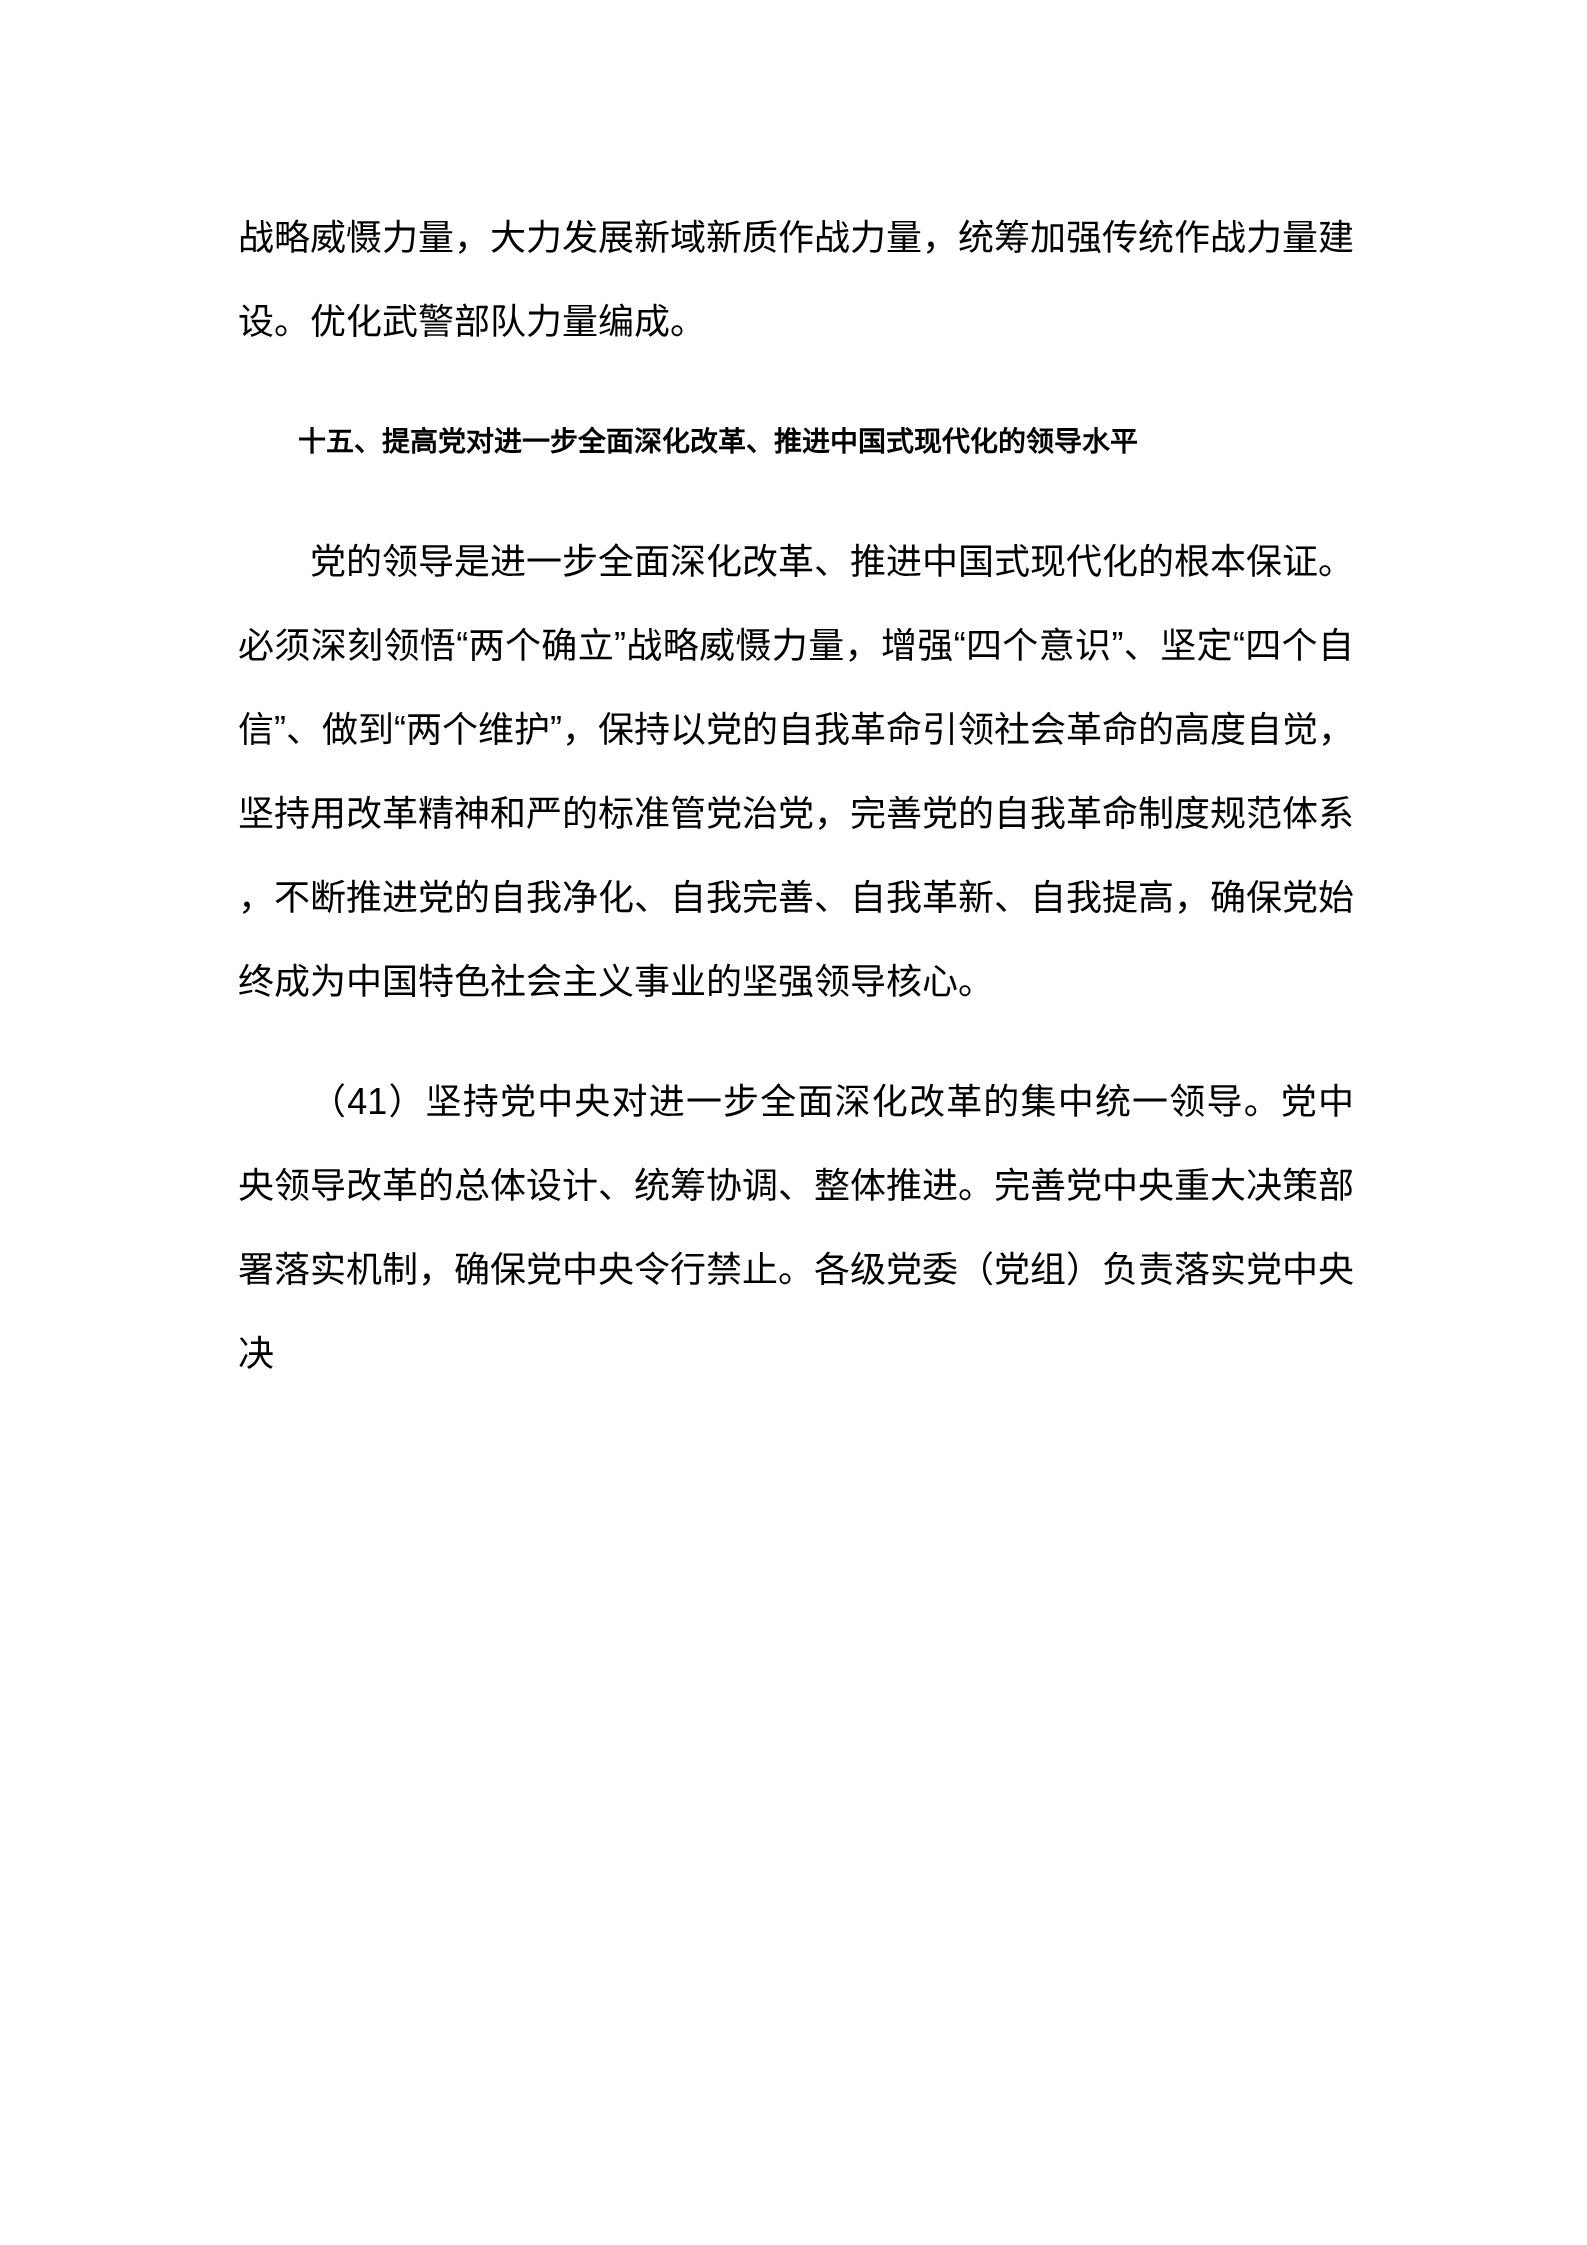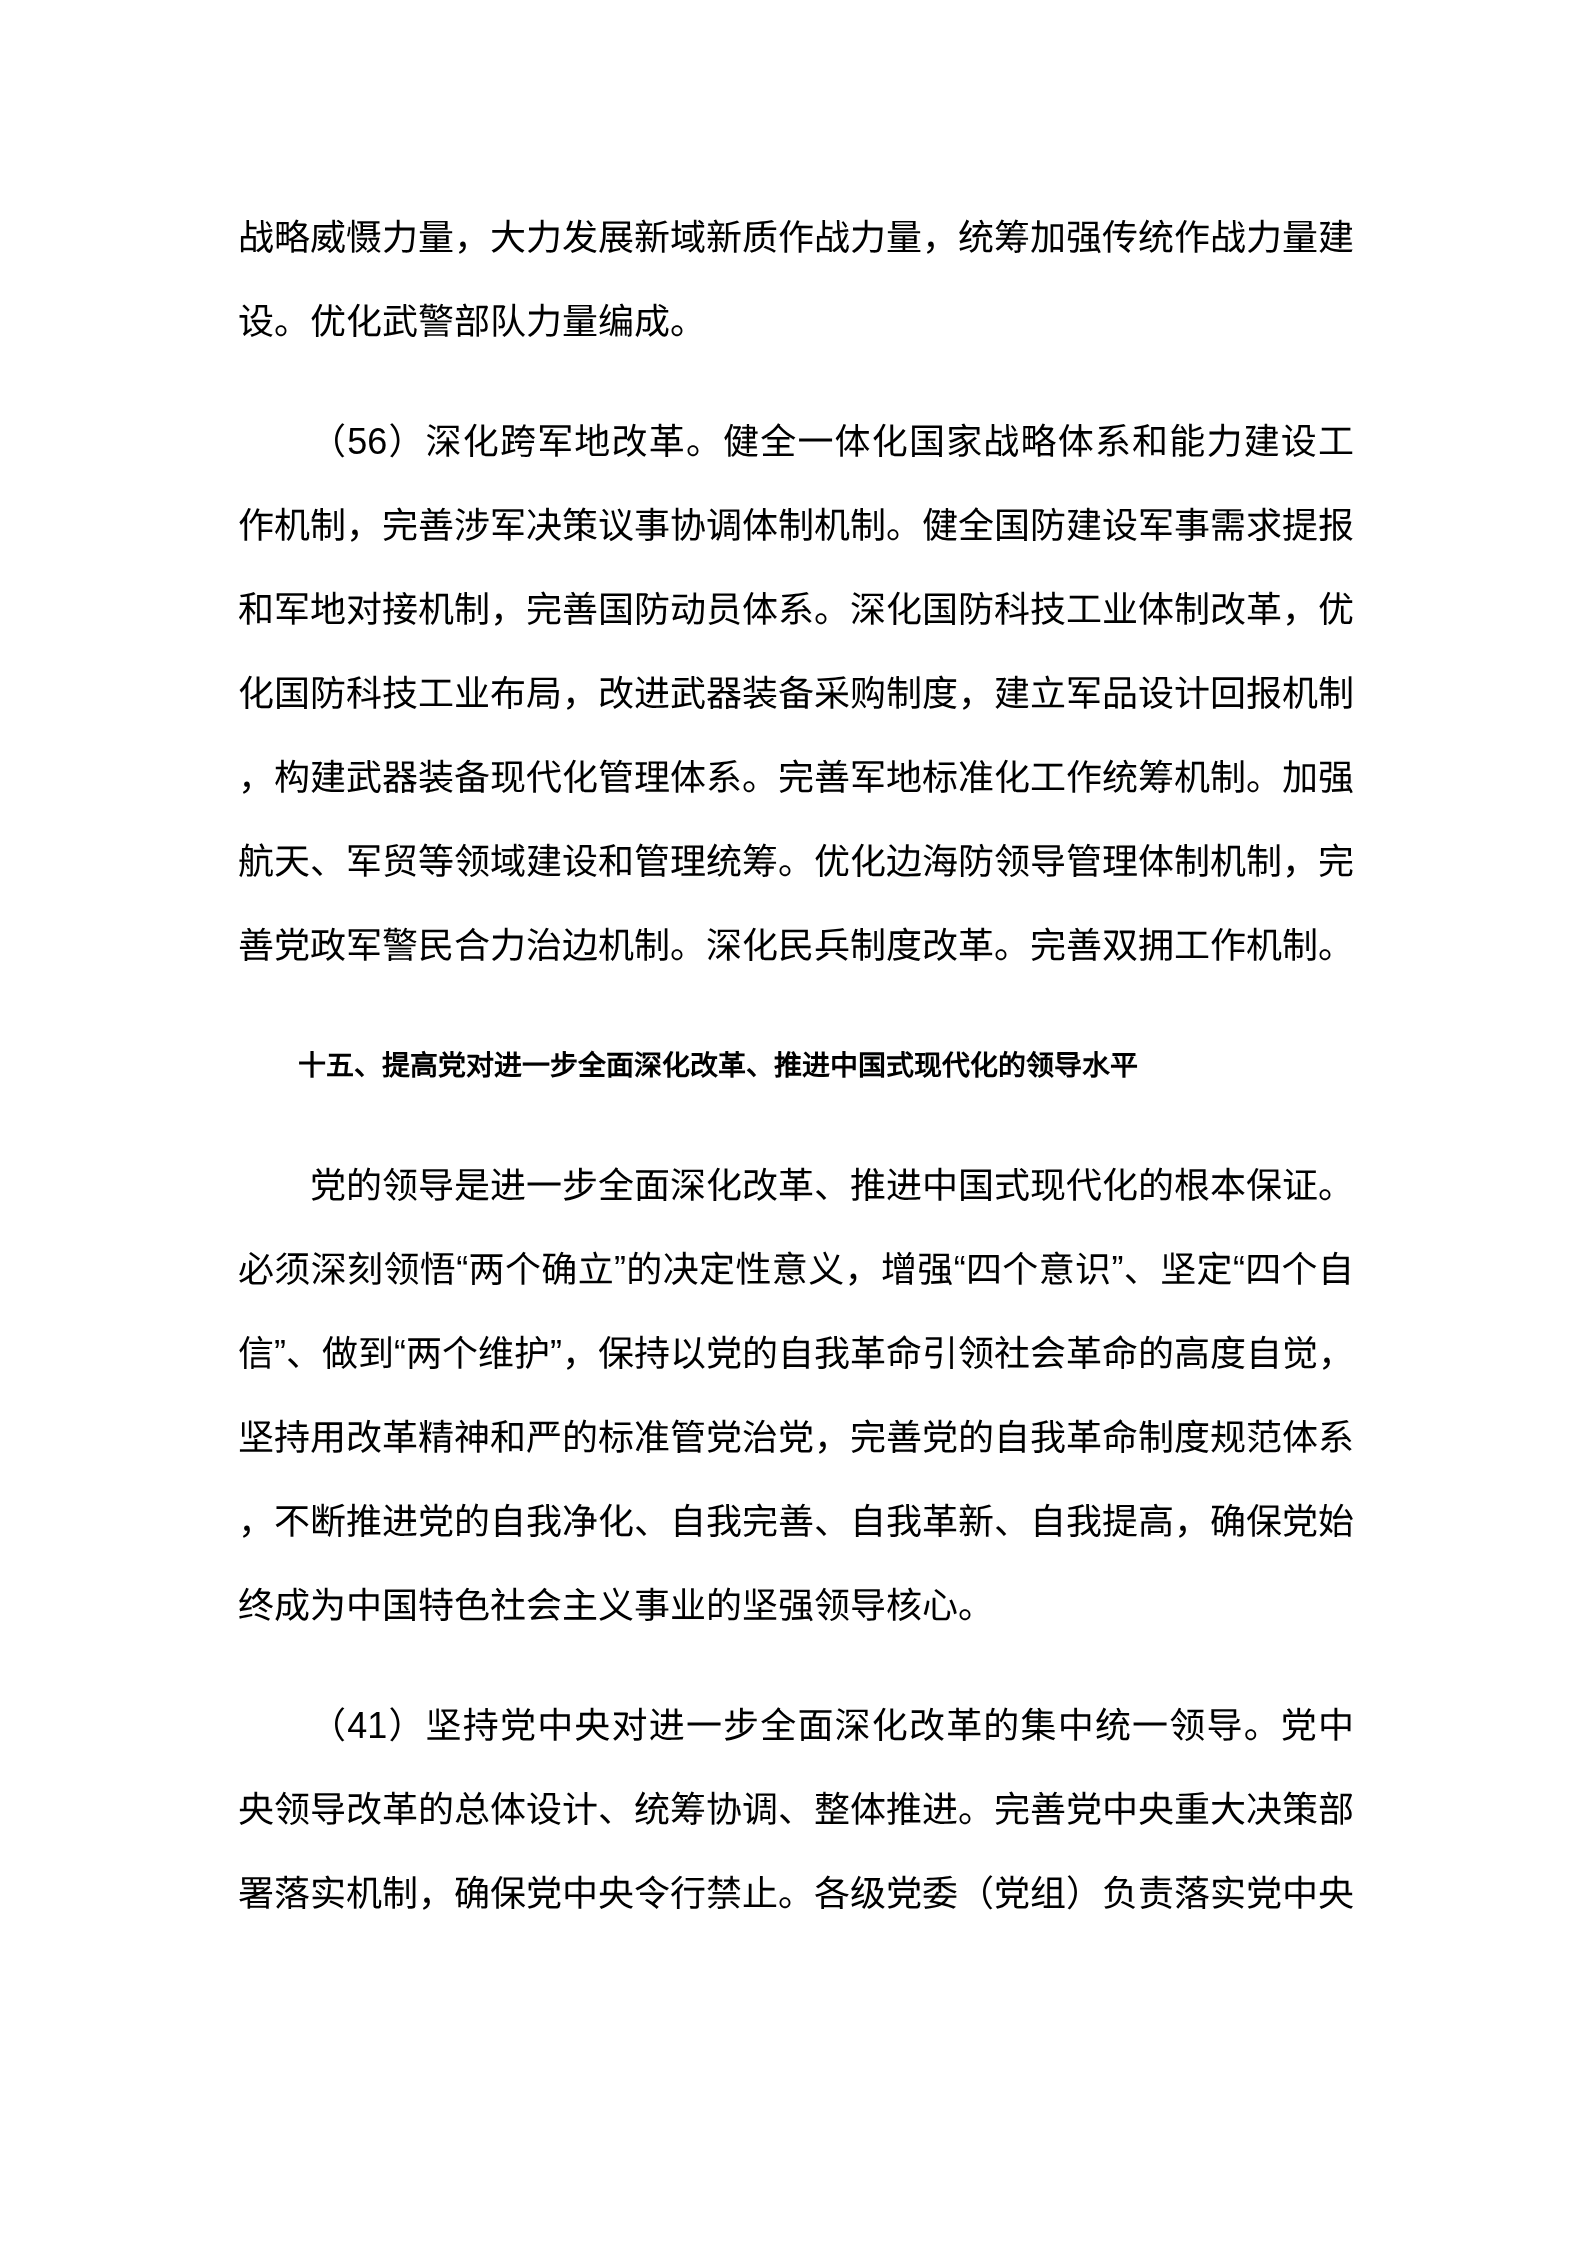--- a/index.html
+++ b/index.html
@@ -53,23 +53,22 @@
     color: #000000;
   }
 </style>
 </head>
 <body>
 
 <div class="page">
 
   <p class="par">战略威慑力量，大力发展新域新质作战力量，统筹加强传统作战力量建设。优化武警部队力量编成。</p>
 
-  <p class="par indent">（56）深化跨军地改革。健全一体化国家战略体系和能力建设工作机制，完善涉军决策议事协调体制机制。健全国防建设军事需求提报和军地对接机制，完善国防动员体系。深化国防科技工业体制改革，优化国防科技工业布局，改进武器装备采购制度，建立军品设计回报机制，构建武器装备现代化管理体系。完善军地标准化工作统筹机制。加强航天、军贸等领域建设和管理统筹。优化边海防领导管理体制机制，完善党政军警民合力治边机制。深化民兵制度改革。完善双拥工作机制。</p>
 
   <h2 class="heading">十五、提高党对进一步全面深化改革、推进中国式现代化的领导水平</h2>
 
-  <p class="par indent">党的领导是进一步全面深化改革、推进中国式现代化的根本保证。必须深刻领悟“两个确立”的决定性意义，增强“四个意识”、坚定“四个自信”、做到“两个维护”，保持以党的自我革命引领社会革命的高度自觉，坚持用改革精神和严的标准管党治党，完善党的自我革命制度规范体系，不断推进党的自我净化、自我完善、自我革新、自我提高，确保党始终成为中国特色社会主义事业的坚强领导核心。</p>
+  <p class="par indent">党的领导是进一步全面深化改革、推进中国式现代化的根本保证。必须深刻领悟“两个确立”战略威慑力量，增强“四个意识”、坚定“四个自信”、做到“两个维护”，保持以党的自我革命引领社会革命的高度自觉，坚持用改革精神和严的标准管党治党，完善党的自我革命制度规范体系，不断推进党的自我净化、自我完善、自我革新、自我提高，确保党始终成为中国特色社会主义事业的坚强领导核心。</p>
 
   <p class="par indent">（41）坚持党中央对进一步全面深化改革的集中统一领导。党中央领导改革的总体设计、统筹协调、整体推进。完善党中央重大决策部署落实机制，确保党中央令行禁止。各级党委（党组）负责落实党中央决</p>
 
   <div class="page-footer">— 37 —</div>
 
 </div>
 
 </body></html>

